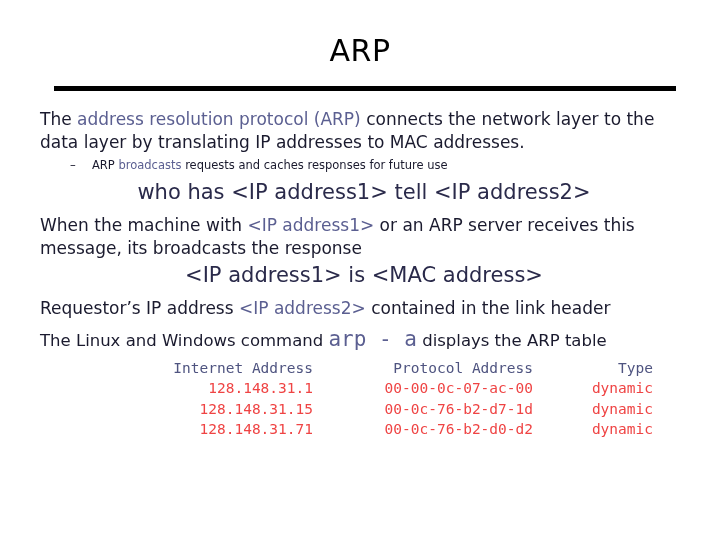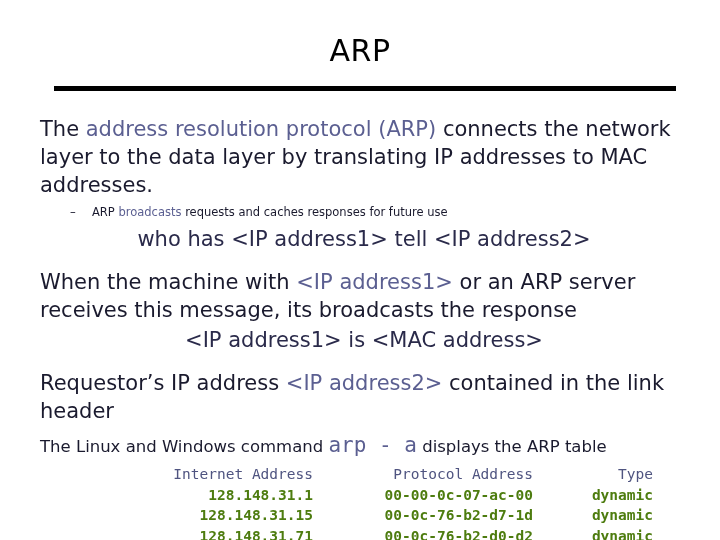--- a/index.html
+++ b/index.html
@@ -40,23 +40,23 @@
     background: #000000;
   }
   .body-area {
     position: absolute;
     top: 108px;
     left: 40px;
     width: 648px;
   }
   .para {
     color: #1a1a2e;
-    font-size: 21px;
+    font-size: 17px;
     line-height: 1.33;
-    margin: 8px 0 2px 0;
+    margin: 0 0 2px 0;
     font-weight: 400;
   }
   .para.tight {
     margin-bottom: 0;
   }
   .accent {
     color: #5b5f91;
   }
   .sub-bullet {
     font-size: 11.5px;
@@ -100,22 +100,21 @@
   .arp-table td, .arp-table th {
     text-align: right;
     padding: 0;
     font-weight: normal;
     white-space: pre;
   }
   .arp-table th {
     color: #4f5480;
   }
   .arp-table td {
-    color: #4d7c0f;
-    font-weight: bold;
+    color: #ef4444;
   }
   .col-ip  { width: 218px; }
   .col-mac { width: 220px; }
   .col-type{ width: 120px; }
 </style>
 </head>
 <body>
 
 <div class="slide">
 

